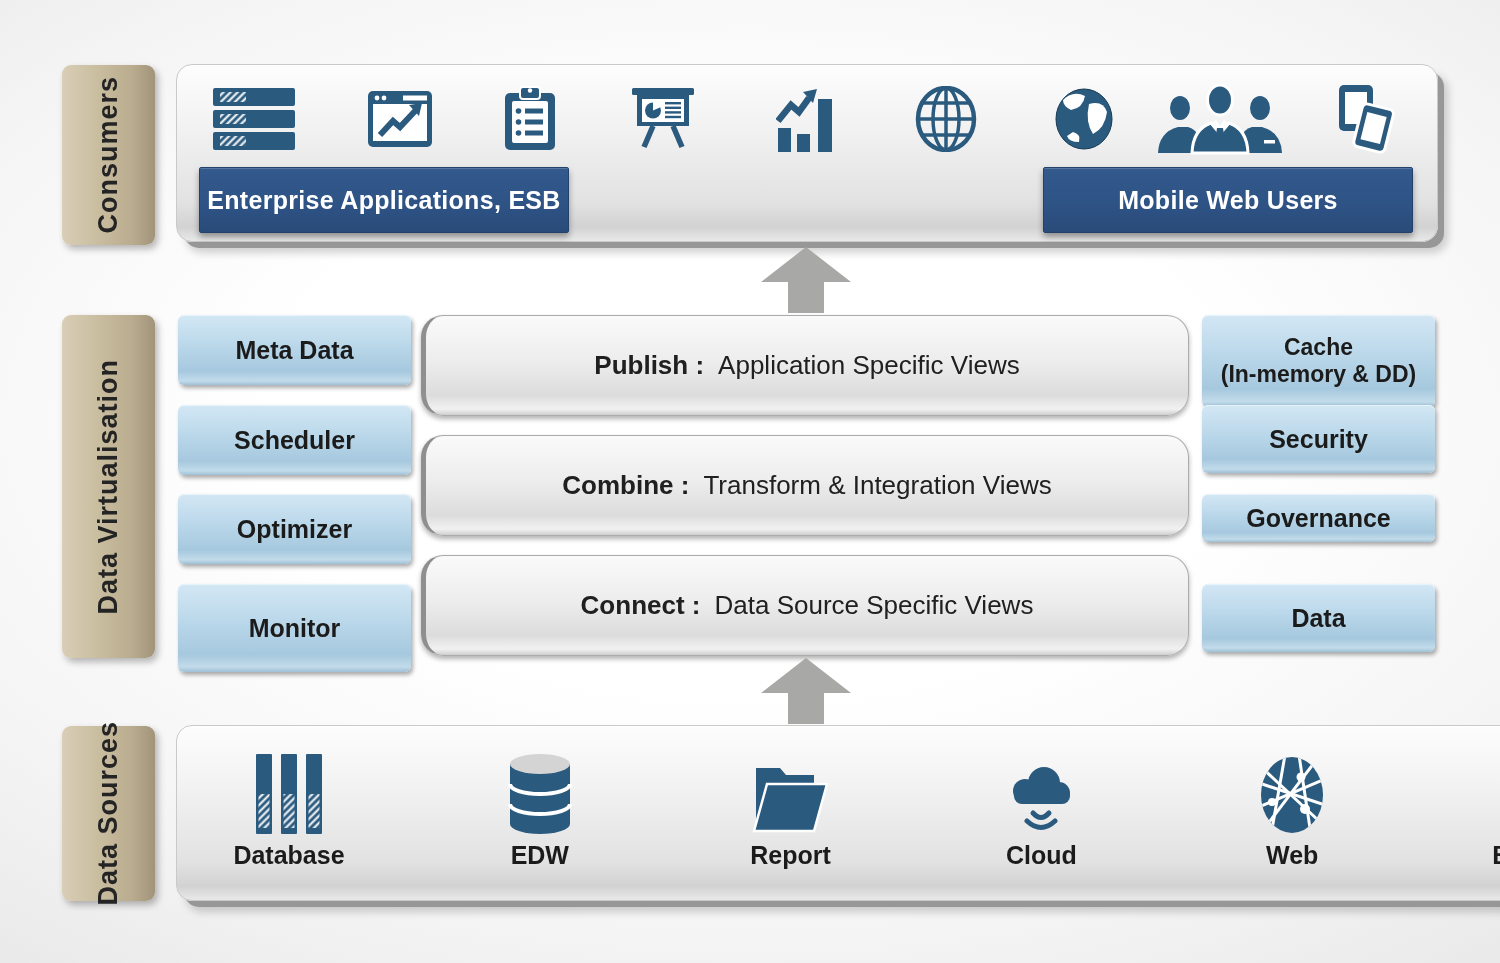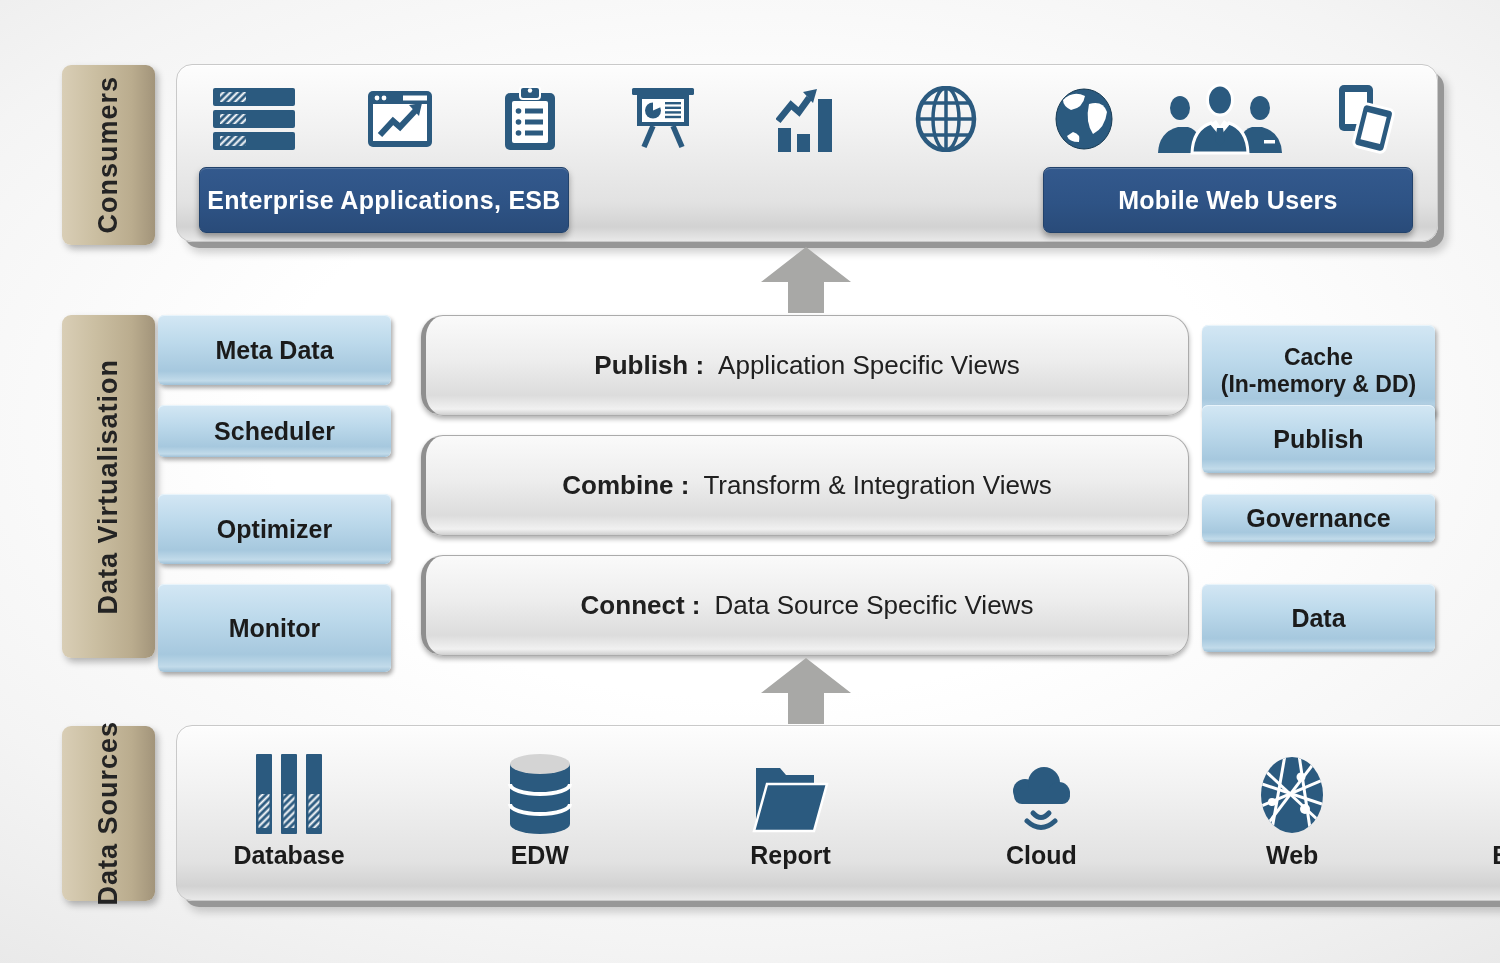--- a/index.html
+++ b/index.html
@@ -28,31 +28,31 @@
     position:absolute; border-radius:16px;
     background: linear-gradient(180deg,#fdfdfd 0%,#f2f2f2 35%,#e2e2e2 78%,#d2d2d2 92%,#e9e9e9 100%);
     border:1px solid #c9c9c9;
     box-shadow: 7px 7px 0 -1px #979797, 10px 11px 9px rgba(0,0,0,.18), inset 0 1px 0 #ffffff;
   }
 
   
   .cgroup { position:absolute; top:10px; width:370px; }
   .icon-row { height:88px; display:flex; align-items:center; justify-content:space-between; padding:0 12px; }
   .navy-btn {
-    height:66px; margin-top:4px; border-radius:7px;
+    height:66px; margin-top:4px; border-radius:2px;
     background: linear-gradient(180deg,#33598d 0%,#2e5385 55%,#294b79 100%);
     border:1px solid #22426b;
     box-shadow: 0 4px 6px rgba(0,0,0,.35), inset 0 1px 0 rgba(255,255,255,.18);
     display:flex; align-items:center; justify-content:center;
     color:#ffffff; font-size:25px; font-weight:bold; letter-spacing:.3px;
   }
 
   
   .bluebox {
-    position:absolute; left:158px; width:233px; border-radius:6px;
+    position:absolute; left:178px; width:233px; border-radius:6px;
     background: linear-gradient(180deg,#d3e7f4 0%,#bcd9eb 40%,#a6c8de 80%,#c2dbea 94%,#9fc0d6 100%);
     box-shadow: 2px 3px 4px rgba(0,0,0,.33), inset 0 1px 0 #e8f4fb;
     display:flex; align-items:center; justify-content:center; text-align:center;
     font-size:25px; font-weight:bold; color:#1b1b1b;
   }
   .bluebox.right { left:1202px; }
   .bluebox .two-line { line-height:1.18; font-size:23px; }
   .graybox {
     position:absolute; left:421px; width:768px; height:101px; border-radius:22px;
     background: linear-gradient(180deg,#fafafa 0%,#ededed 45%,#dcdcdc 80%,#f1f1f1 94%,#cfcfcf 100%);
@@ -209,21 +209,21 @@
     <polygon points="45,0 90,35 63,35 63,66 27,66 27,35 0,35" fill="#a8a8a6"></polygon>
   </svg>
 
   <div class="tanbar" style="top:315px;height:343px;">
     <span class="vtext">Data Virtualisation</span>
   </div>
 
   <div class="bluebox" style="top:315px;height:70px;">
     <span>Meta Data</span>
   </div>
-  <div class="bluebox" style="top:405px;height:52px;text-align:right;">
+  <div class="bluebox" style="top:405px;height:70px;text-align:right;">
     <span>Scheduler</span>
   </div>
   <div class="bluebox" style="top:494px;height:70px;">
     <span>Optimizer</span>
   </div>
   <div class="bluebox" style="top:584px;height:88px;">
     <span>Monitor</span>
   </div>
 
   <div class="graybox" style="top:315px;">
@@ -232,28 +232,28 @@
   </div>
   <div class="graybox" style="top:435px;">
     <span class="t">Combine :</span>
     <span>Transform &amp; Integration Views</span>
   </div>
   <div class="graybox" style="top:555px;">
     <span class="t">Connect :</span>
     <span>Data Source Specific Views</span>
   </div>
 
-  <div class="bluebox right" style="top:325px;height:92px;">
+  <div class="bluebox right" style="top:315px;height:92px;">
     <span class="two-line">
       <span style="display:block">Cache</span>
       <span style="display:block">(In-memory &amp; DD)</span>
     </span>
   </div>
   <div class="bluebox right" style="top:405px;height:68px;">
-    <span>Publish</span>
+    <span>Security</span>
   </div>
   <div class="bluebox right" style="top:494px;height:48px;">
     <span>Governance</span>
   </div>
   <div class="bluebox right" style="top:584px;height:68px;">
     <span>Data</span>
   </div>
 
   <svg class="arrow" style="left:761px;top:658px;" viewBox="0 0 90 66">
     <polygon points="45,0 90,35 63,35 63,66 27,66 27,35 0,35" fill="#a8a8a6"></polygon>

